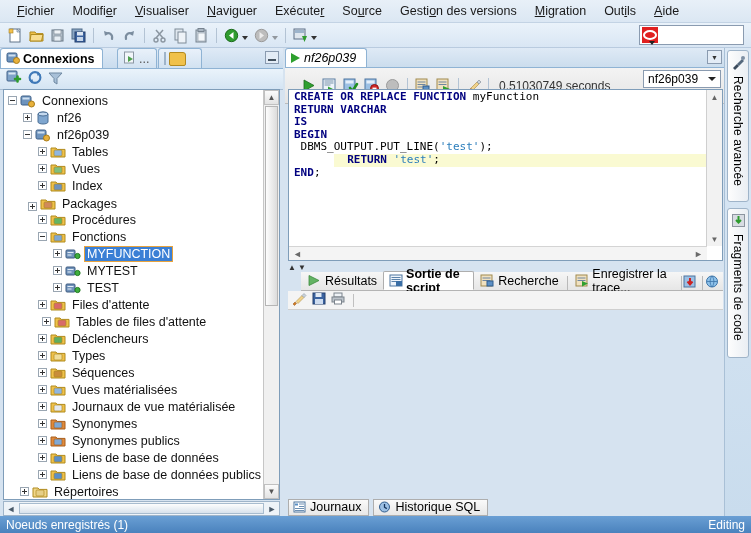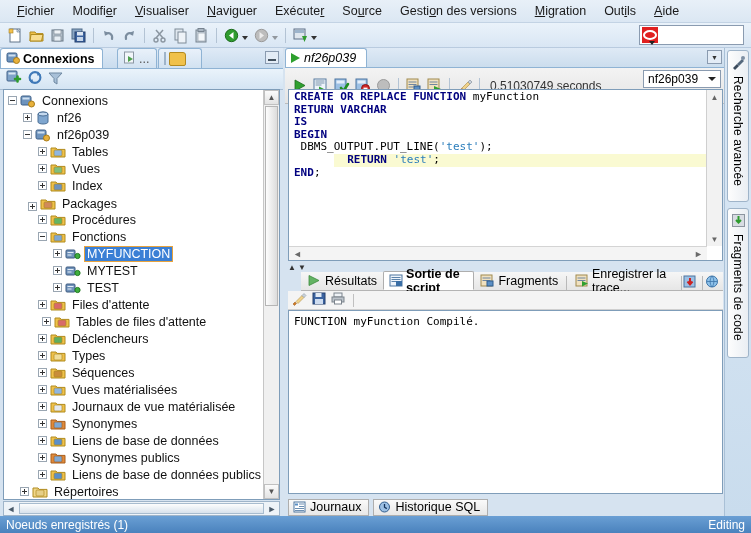--- a/index.html
+++ b/index.html
@@ -211,21 +211,21 @@
     position: absolute; right: 3px; top: 2px;
     width: 15px; height: 14px;
     border: 1px solid #8a9bb0; background: #e3ecf6;
     display:flex; align-items:center; justify-content:center;
     font-size: 7px; color:#333; box-sizing: border-box;
   }
   .ed-toolbar {
     height: 36px; display: flex; align-items: center;
     background: linear-gradient(to bottom,#f3f3f3,#e4e4e4);
     border-bottom: 1px solid #bcbcbc;
-    padding-left: 4px; position: relative;
+    padding-left: 13px; position: relative;
     box-sizing: border-box;
     text-align: center;
   }
   .ed-time { font-size: 12px; color: #333; margin-left: 6px; }
   .conn-select {
     position: absolute; right: 4px; top: 2px;
     height: 18px; min-width: 78px;
     background: #fff; border: 1px solid #8a9bb0;
     display: flex; align-items: center; justify-content: space-between;
     padding: 0 4px; font-size: 12px; box-sizing: border-box; gap: 5px;
@@ -679,32 +679,32 @@
               <span class="expander plus"></span>
               <span class="ticon"><svg width="16" height="14" viewBox="0 0 16 14">
                   <path d="M1 3h5l1.2 1.4H15V12H1z" fill="#e08a3c" stroke="#a85f1d"></path>
                   <rect x="4" y="5" width="8" height="6" rx="1" fill="#7fa8d4" stroke="#a85f1d" stroke-width="0.7"></rect>
                 </svg></span>
               <span class="tlabel">Synonymes</span>
             </div>
             <div class="trow" style="padding-left: 34px;">
               <span class="expander plus"></span>
               <span class="ticon"><svg width="16" height="14" viewBox="0 0 16 14">
-                  <path d="M1 3h5l1.2 1.4H15V12H1z" fill="#f0c14b" stroke="#b08b1f"></path>
-                  <rect x="4" y="5" width="8" height="6" rx="1" fill="#5b8fc9" stroke="#b08b1f" stroke-width="0.7"></rect>
-                </svg></span>
-              <span class="tlabel">Liens de base de données</span>
-            </div>
-            <div class="trow" style="padding-left: 34px;">
-              <span class="expander plus"></span>
-              <span class="ticon"><svg width="16" height="14" viewBox="0 0 16 14">
                   <path d="M1 3h5l1.2 1.4H15V12H1z" fill="#e08a3c" stroke="#a85f1d"></path>
                   <rect x="4" y="5" width="8" height="6" rx="1" fill="#7fa8d4" stroke="#a85f1d" stroke-width="0.7"></rect>
                 </svg></span>
               <span class="tlabel">Synonymes publics</span>
+            </div>
+            <div class="trow" style="padding-left: 34px;">
+              <span class="expander plus"></span>
+              <span class="ticon"><svg width="16" height="14" viewBox="0 0 16 14">
+                  <path d="M1 3h5l1.2 1.4H15V12H1z" fill="#f0c14b" stroke="#b08b1f"></path>
+                  <rect x="4" y="5" width="8" height="6" rx="1" fill="#5b8fc9" stroke="#b08b1f" stroke-width="0.7"></rect>
+                </svg></span>
+              <span class="tlabel">Liens de base de données</span>
             </div>
             <div class="trow" style="padding-left: 34px;">
               <span class="expander plus"></span>
               <span class="ticon"><svg width="16" height="14" viewBox="0 0 16 14">
                   <path d="M1 3h5l1.2 1.4H15V12H1z" fill="#f0c14b" stroke="#b08b1f"></path>
                   <rect x="4" y="5" width="8" height="6" rx="1" fill="#5b8fc9" stroke="#b08b1f" stroke-width="0.7"></rect>
                 </svg></span>
               <span class="tlabel">Liens de base de données publics</span>
             </div>
             <div class="trow" style="padding-left: 16px;">
@@ -842,21 +842,21 @@
             <span>Sortie de script</span>
           </div>
           <div class="rtab">
             <span style="display: inline-flex; width: 15px; height: 14px;">
               <svg width="14" height="13" viewBox="0 0 14 13">
                 <rect x="1" y="1" width="11" height="11" fill="#f0e1c0" stroke="#a08a4f"></rect>
                 <path d="M2.5 4h8M2.5 6.5h8" stroke="#6f86a0"></path>
                 <rect x="7" y="7" width="6" height="5" fill="#5c8fc4" stroke="#2f5c8d"></rect>
               </svg>
             </span>
-            <span>Fragments</span>
+            <span>Recherche</span>
           </div>
           <span class="rtab-div"></span>
           <div class="rtab">
             <span style="display: inline-flex; width: 15px; height: 14px;">
               <svg width="14" height="13" viewBox="0 0 14 13">
                 <rect x="1" y="1" width="11" height="11" fill="#f0e1c0" stroke="#a08a4f"></rect>
                 <path d="M2.5 4h8M2.5 6.5h8" stroke="#6f86a0"></path>
                 <polygon points="7,7 13,9.5 7,12.5" fill="#2fa02f"></polygon>
               </svg>
             </span>
@@ -897,23 +897,20 @@
         <span>
           <svg width="14" height="13" viewBox="0 0 14 13">
               <rect x="3" y="1" width="8" height="4" fill="#eef2f6" stroke="#7b838c"></rect>
               <rect x="1" y="5" width="12" height="5" fill="#bcc3ca" stroke="#7b838c"></rect>
               <rect x="3.5" y="8" width="7" height="4" fill="#fff" stroke="#7b838c"></rect>
             </svg>
         </span>
         <span style="width:1px;height:13px;background:#c0c0c0;margin-left:3px"></span>
       </div>
 
-      <div class="out-area">
-        <span>FUNCTION myFunction Compilé.</span>
-      </div>
 
       <div class="bot-tabs" id="bottabs">
           <div class="btab">
             <span style="display: inline-flex; width: 14px; height: 13px;">
               <svg width="13" height="12" viewBox="0 0 13 12">
                 <rect x="1" y="1" width="11" height="10" fill="#fff" stroke="#4f77a0"></rect>
                 <rect x="2" y="2.5" width="3" height="2" fill="#5b8fc4"></rect>
                 <path d="M6 3h5M6 5.5h5M2 7.5h9M2 9.5h9" stroke="#5b82aa" stroke-width="0.9"></path>
               </svg>
             </span>

